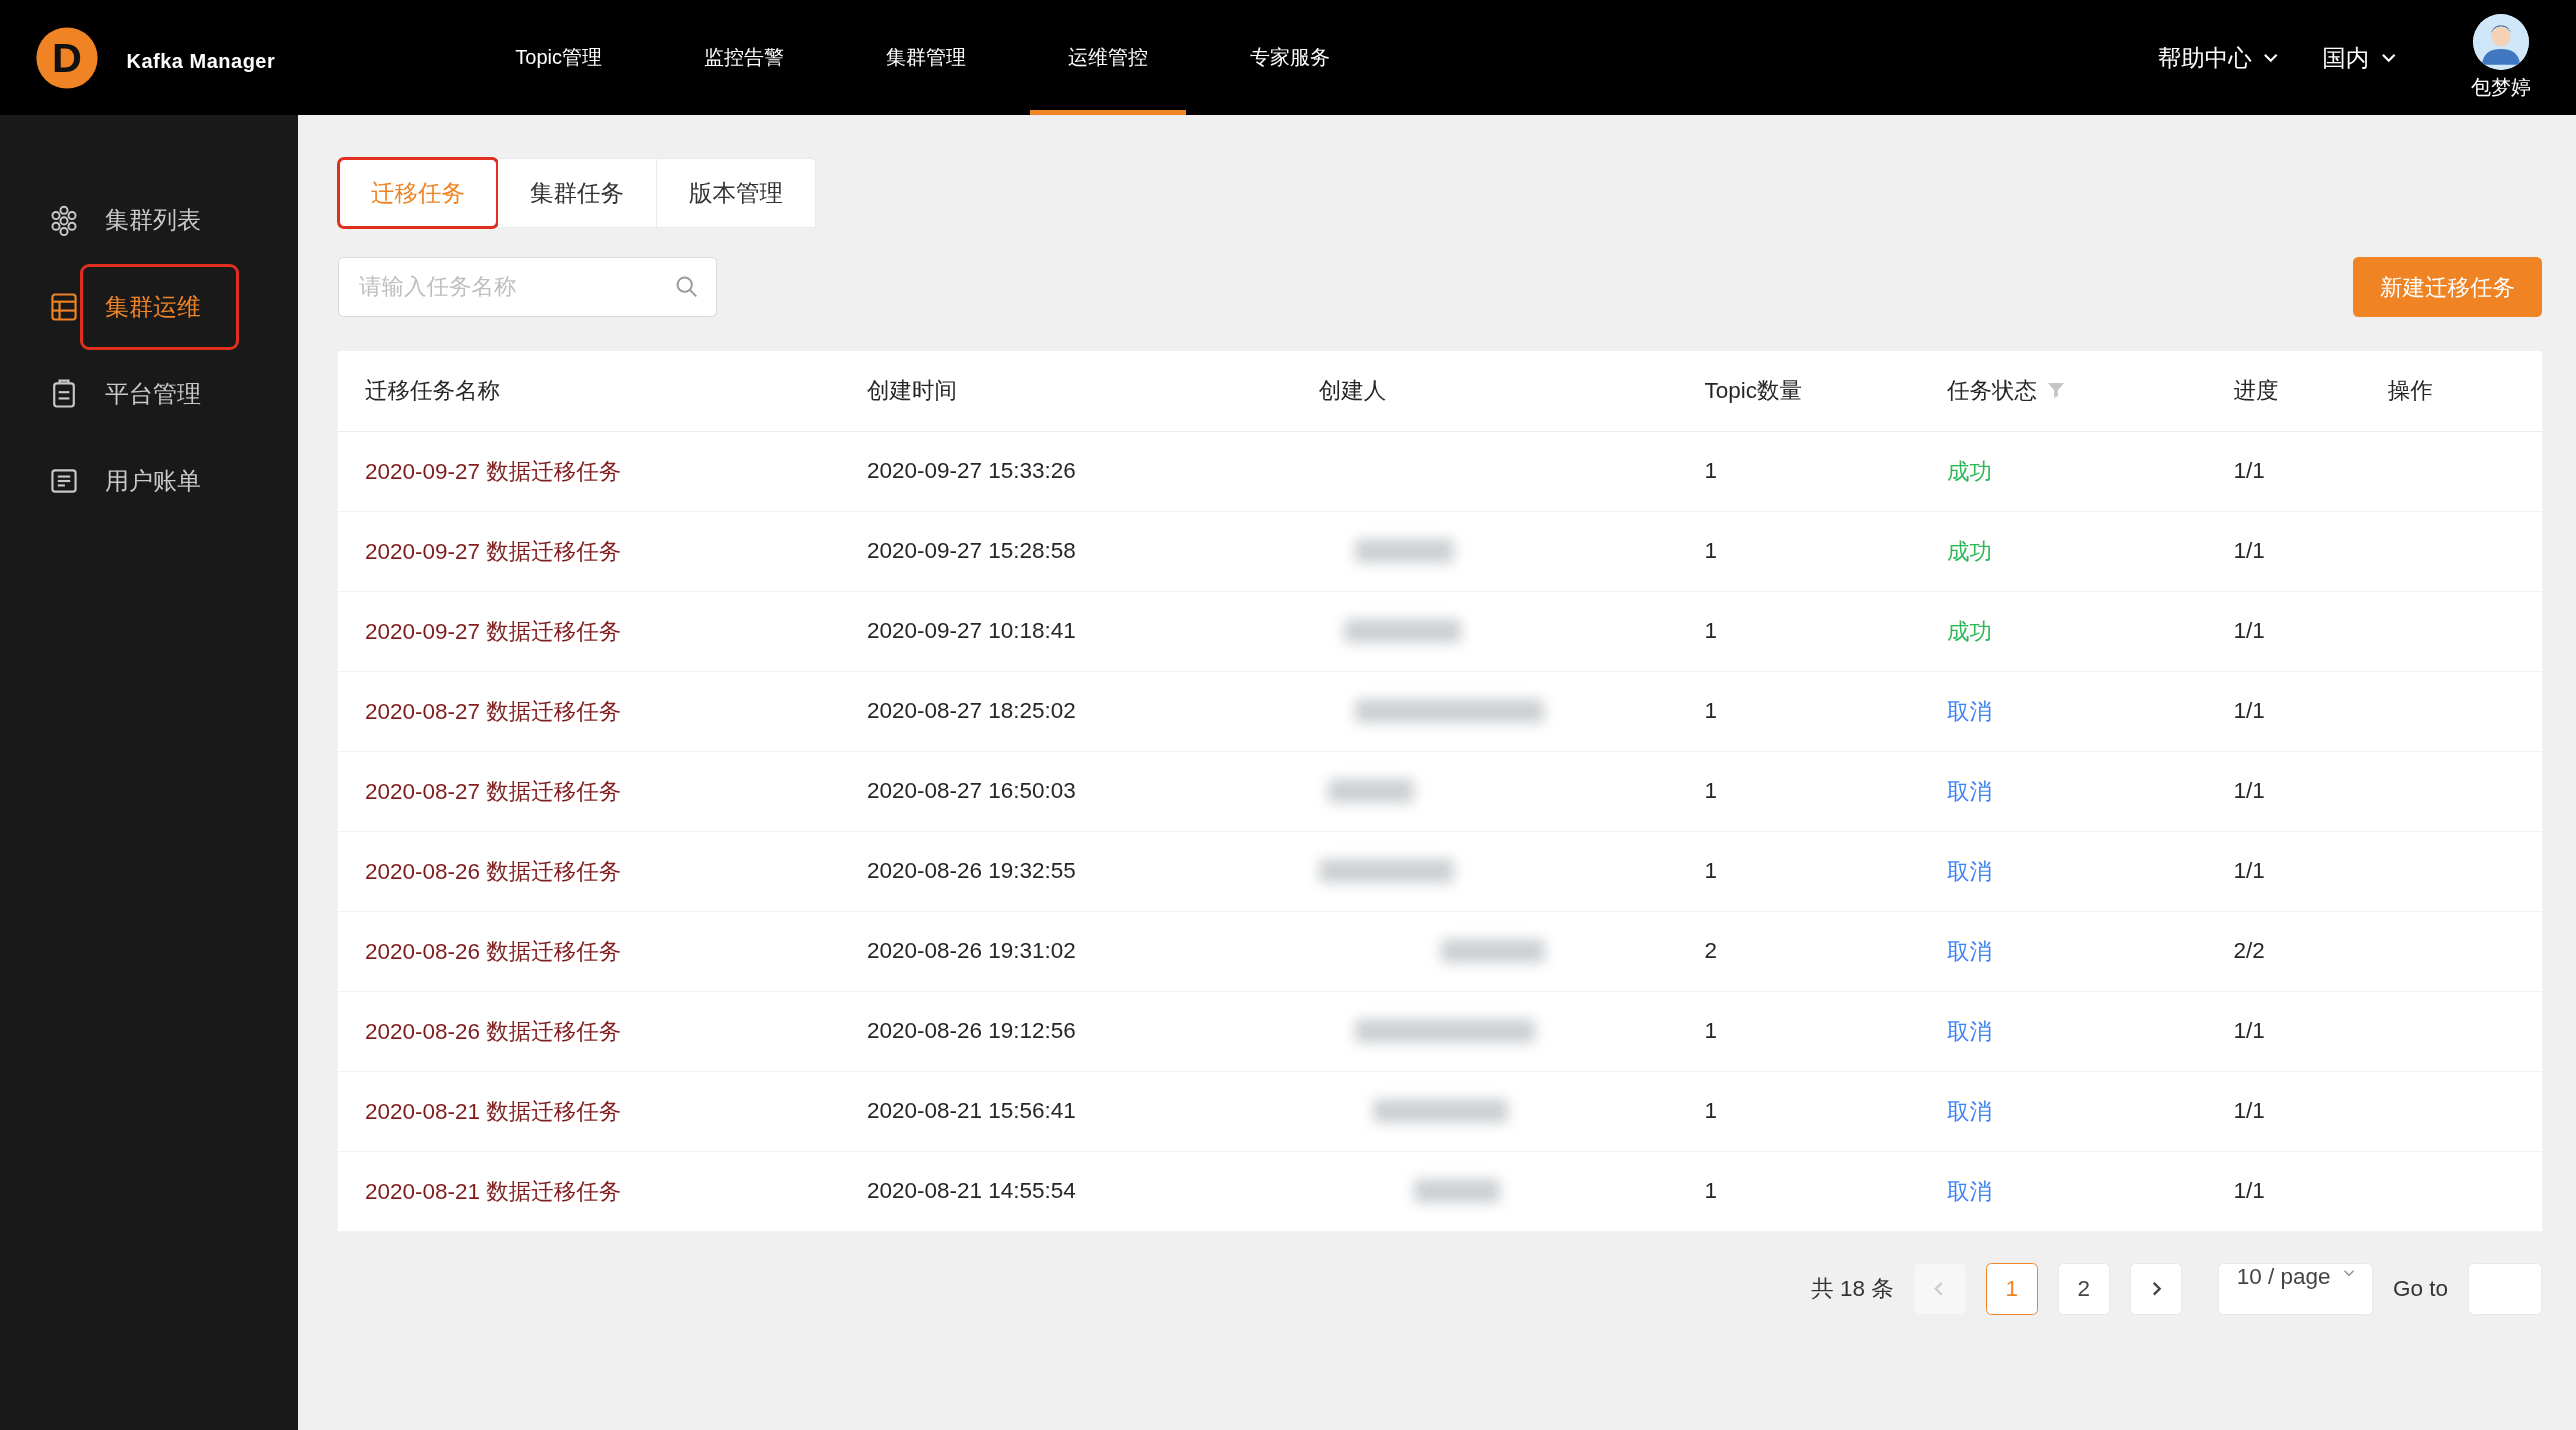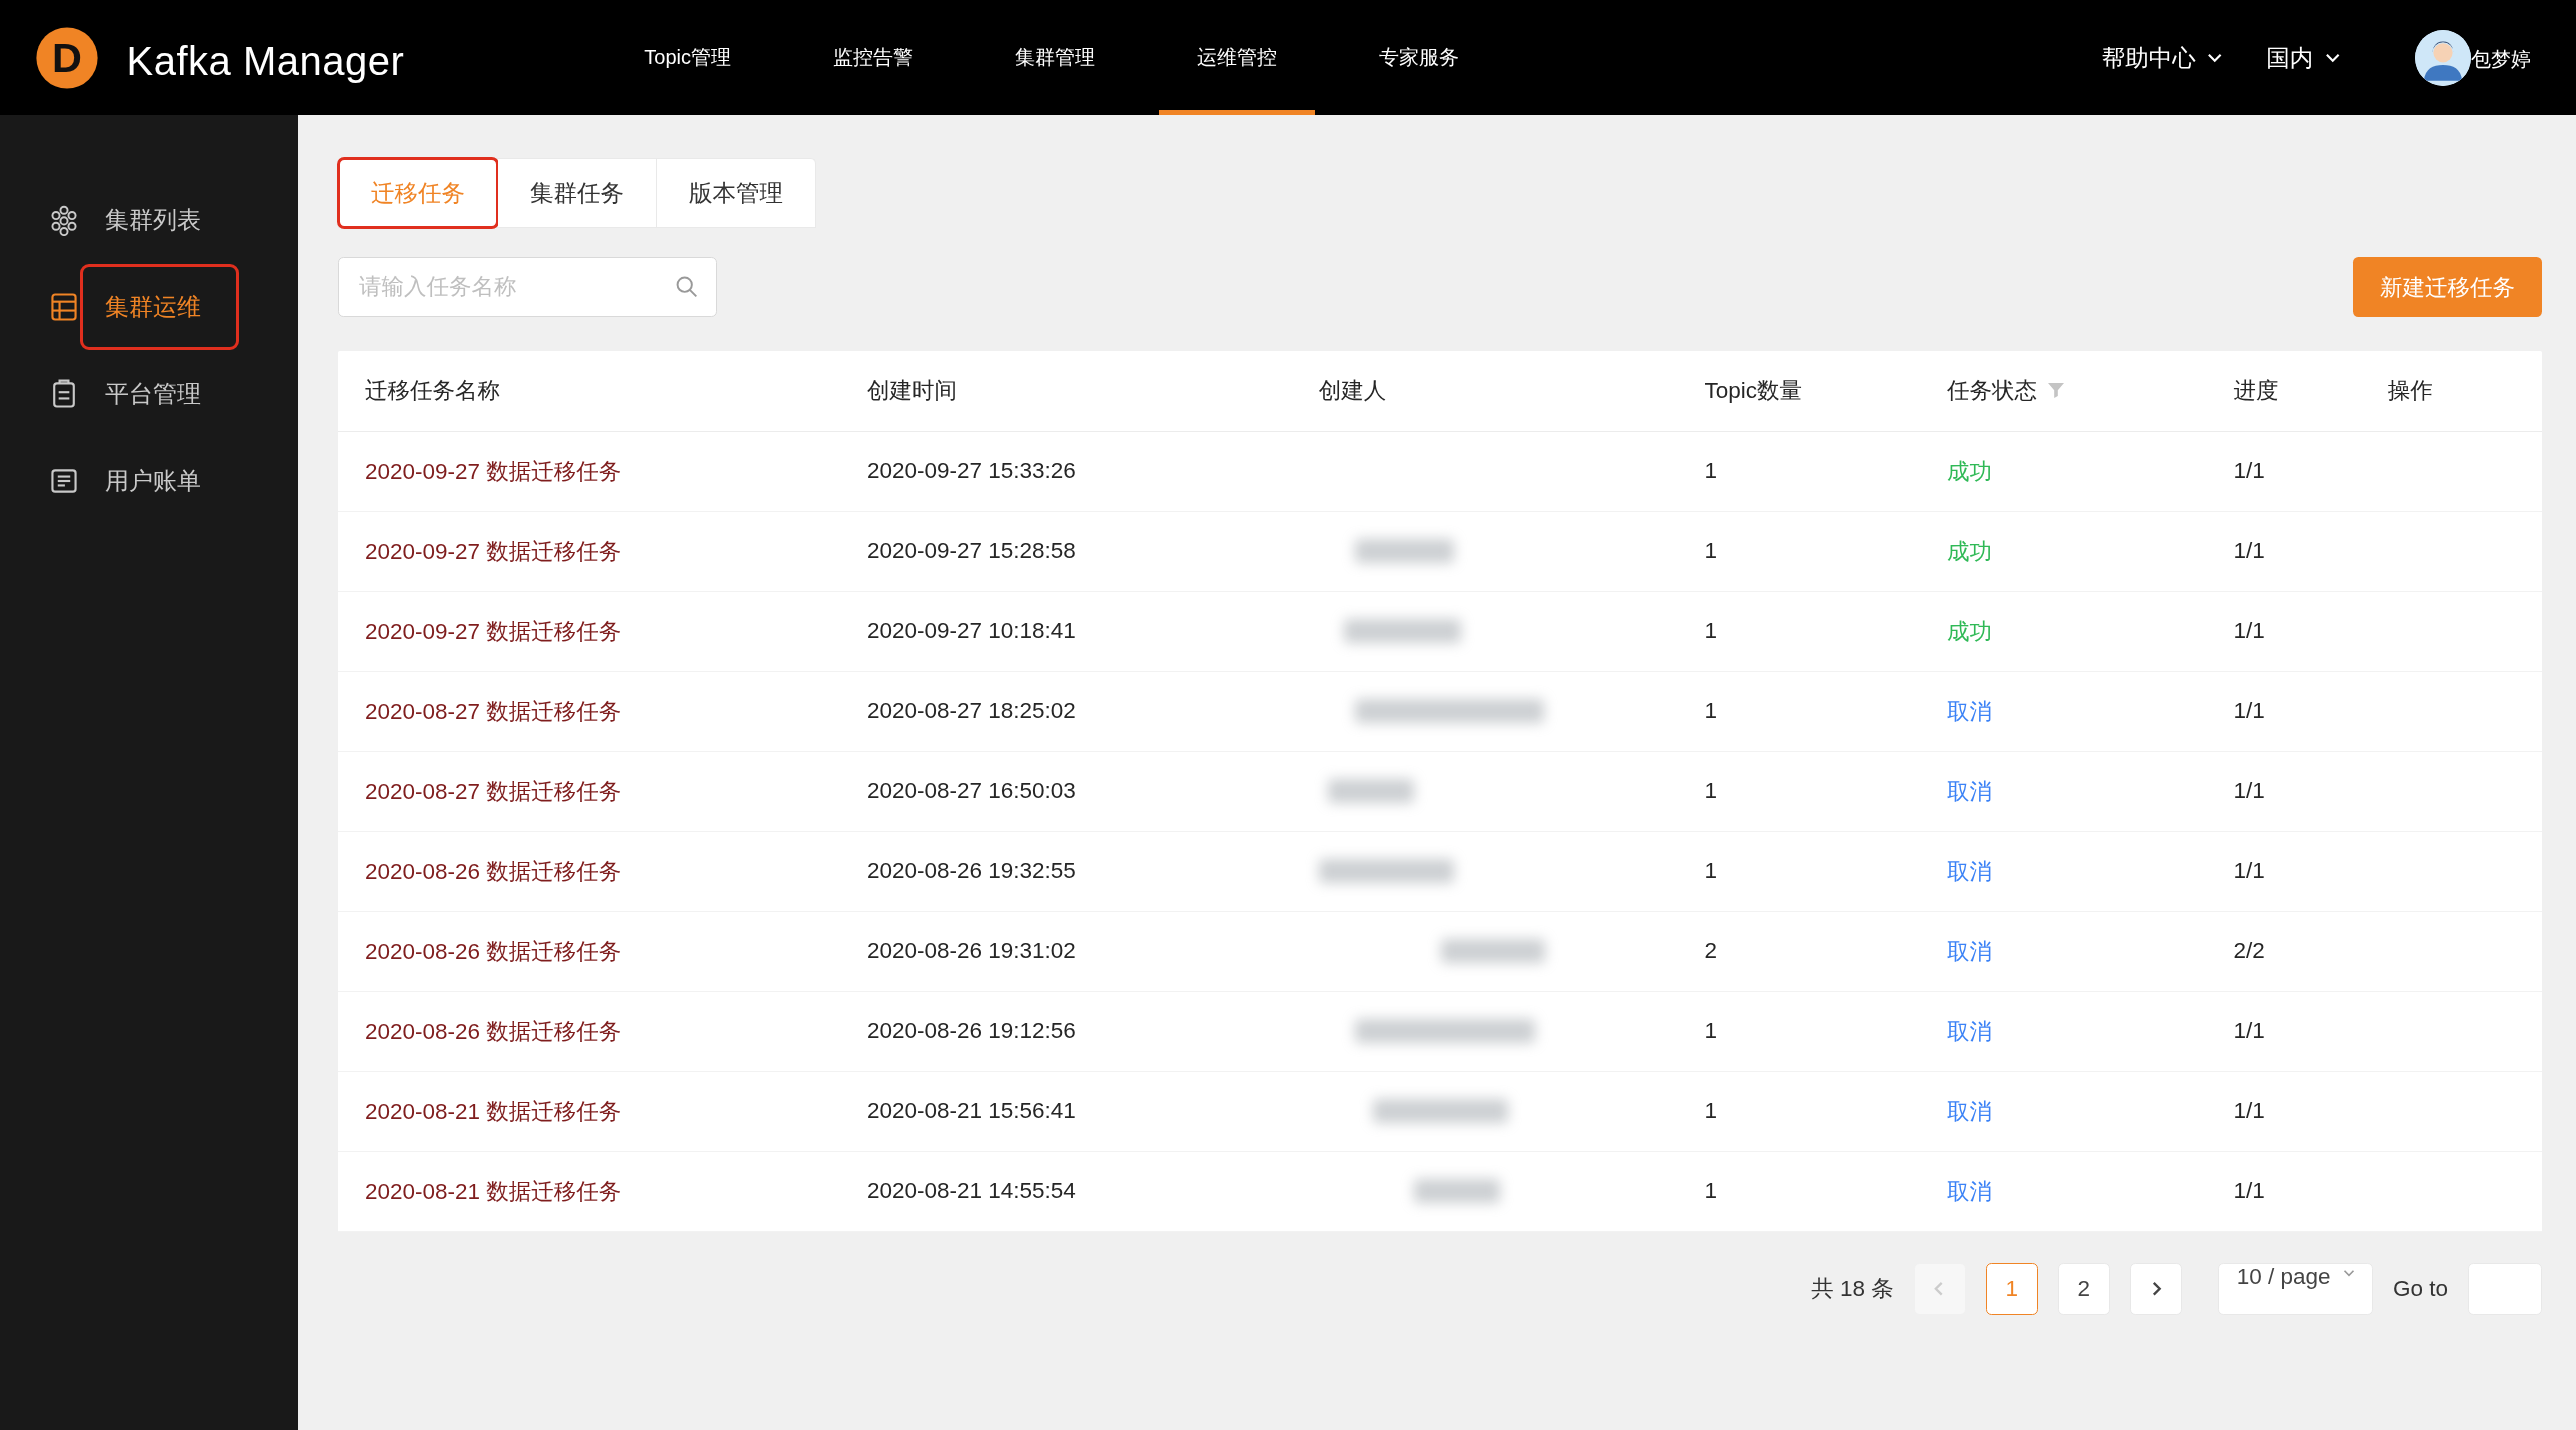--- a/index.html
+++ b/index.html
@@ -7,31 +7,31 @@
   body {
     width:2576px; height:1431px; position:relative; overflow:hidden;
     font-family:"Liberation Sans","DejaVu Sans",sans-serif;
     background:#f0f0f0; color:#262626;
   }
 
   
   .header { position:absolute; top:0; left:0; width:100%; height:115px; background:#000;
             display:flex; align-items:center; color:#fff; z-index:10; }
   .logo { margin-left:31px; width:72px; height:72px; flex:none; }
-  .brand { font-size:40px; font-weight:400; margin-left:23.5px; letter-spacing:0.5px; white-space:nowrap;margin-top:8px; }
+  .brand { font-size:20px; font-weight:700; margin-left:23.5px; letter-spacing:0.5px; white-space:nowrap;margin-top:8px; }
   .nav { display:flex; height:100%; margin-left:189px; }
   .nav-item { position:relative; display:flex; align-items:center; padding:0 51px;
               font-size:20px; color:#fff; cursor:pointer; white-space:nowrap; }
   .nav-item.active::after { content:""; position:absolute; left:12.6px; right:12.6px; bottom:0;
                             height:5.4px; background:#F08425; }
   .header-right { margin-left:auto; display:flex; align-items:center; margin-right:45px; }
   .hdr-link { display:flex; align-items:center; font-size:23.5px; margin-right:40px; cursor:pointer; }
   .chev { width:23.5px; height:23.5px; margin-left:7.2px; display:inline-flex; }
   .chev svg { width:100%; height:100%; }
-  .user { display:flex; flex-direction:row; align-items:center; margin-left:31px; cursor:pointer; }
+  .user { display:flex; flex-direction:column; align-items:center; margin-left:31px; cursor:pointer; }
   .avatar { width:56px; height:56px; border-radius:50%; overflow:hidden; background:#cfe7f8; }
   .user-name { font-size:20px; margin-top:3.6px; color:#fff; white-space:nowrap; }
 
   
   .sidebar { position:absolute; top:115px; left:0; bottom:0; width:298px; background:#191919;
              padding-top:61px; }
   .side-item { display:flex; align-items:center; height:87px; padding-left:48px;
                color:#c9c9c9; font-size:24px; cursor:pointer; }
   .side-item .sicon { width:32px; height:32px; flex:none; margin-right:25px; display:inline-flex; }
   .side-item .sicon svg { width:100%; height:100%; }

